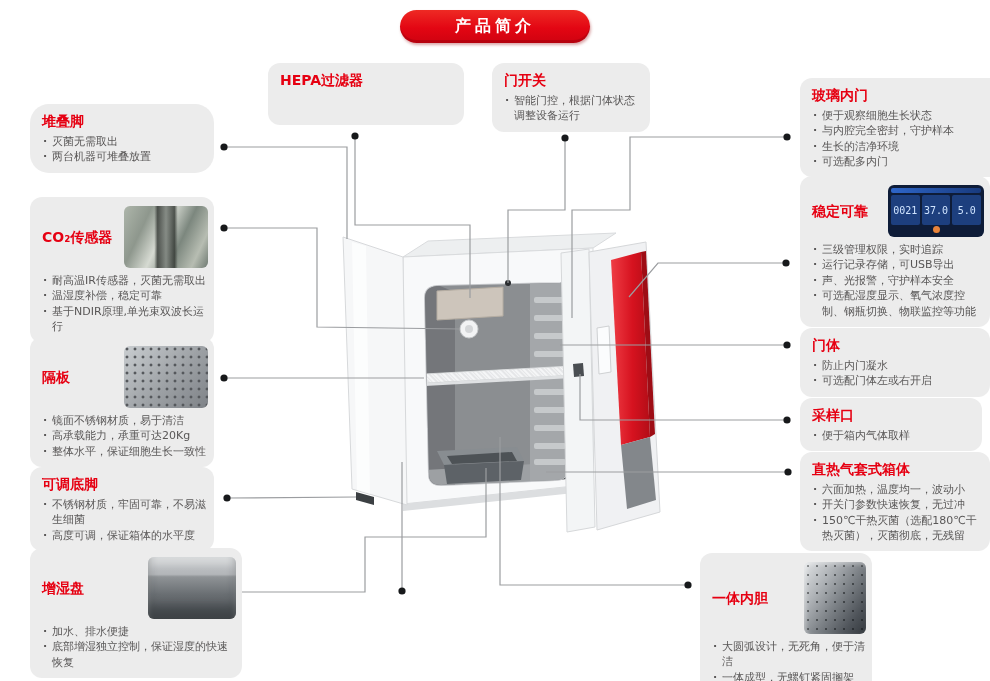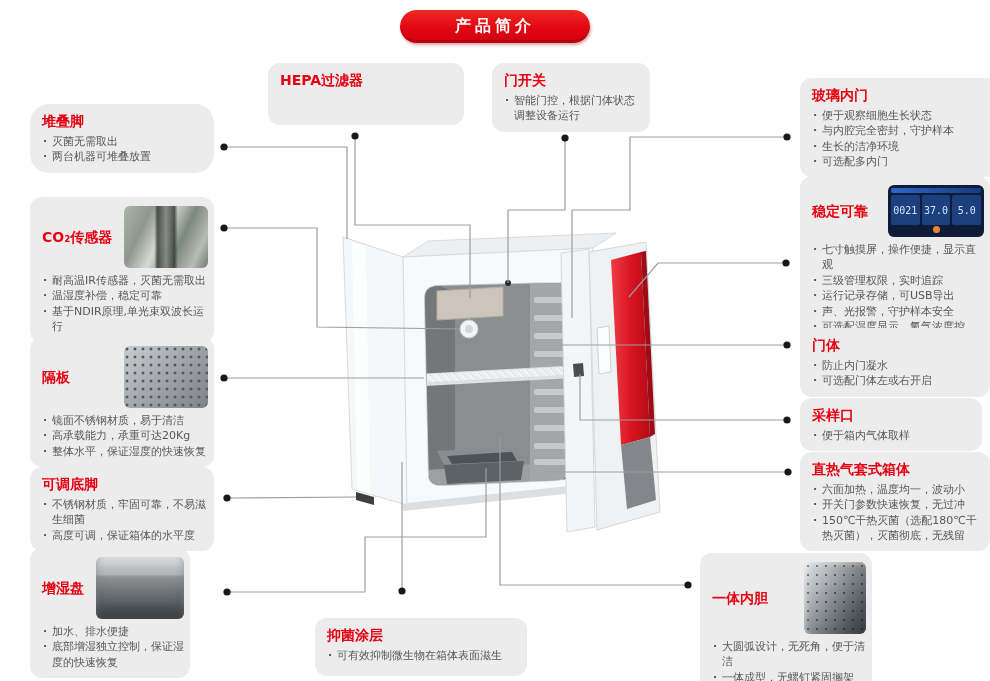--- a/index.html
+++ b/index.html
@@ -172,33 +172,33 @@
   </div>
 
   <div class="callout" style="left:30px;top:337px;width:184px;min-height:125px;">
     <div class="head">
       <h3>隔板</h3>
       <div class="ph ph-perf" style="width:84px;height:62px;"></div>
     </div>
     <ul>
       <li>镜面不锈钢材质，易于清洁</li>
       <li>高承载能力，承重可达20Kg</li>
-      <li>整体水平，保证湿度的快速恢复</li>
+      <li>整体水平，保证细胞生长一致性</li>
     </ul>
   </div>
 
   <div class="callout" style="left:30px;top:467px;width:184px;min-height:74px;">
     <h3>可调底脚</h3>
     <ul>
       <li>不锈钢材质，牢固可靠，不易滋生细菌</li>
       <li>高度可调，保证箱体的水平度</li>
     </ul>
   </div>
 
-  <div class="callout" style="left:30px;top:548px;width:160px;min-height:124px;">
+  <div class="callout" style="left:30px;top:548px;width:212px;min-height:124px;">
     <div class="head">
       <h3>增湿盘</h3>
       <div class="ph ph-tray" style="width:88px;height:62px;"></div>
     </div>
     <ul>
       <li>加水、排水便捷</li>
       <li>底部增湿独立控制，保证湿度的快速恢复</li>
     </ul>
   </div>
 
@@ -232,21 +232,20 @@
           <div class="tile">0021</div>
           <div class="tile">37.0</div>
           <div class="tile">5.0</div>
         </div>
         <div class="scr-bot">
           <span class="homebtn"></span>
         </div>
       </div>
     </div>
     <ul>
-      <li>七寸触摸屏，操作便捷，显示直观</li>
       <li>三级管理权限，实时追踪</li>
       <li>运行记录存储，可USB导出</li>
       <li>声、光报警，守护样本安全</li>
       <li>可选配湿度显示、氧气浓度控制、钢瓶切换、物联监控等功能</li>
     </ul>
   </div>
 
   <div class="callout" style="left:800px;top:328px;width:190px;min-height:63px;">
     <h3>门体</h3>
     <ul>
@@ -275,20 +274,14 @@
     <div class="head">
       <h3>一体内胆</h3>
       <div class="ph ph-liner" style="width:62px;height:72px;"></div>
     </div>
     <ul>
       <li>大圆弧设计，无死角，便于清洁</li>
       <li>一体成型，无螺钉紧固搁架</li>
     </ul>
   </div>
 
-  <div class="callout" style="left:315px;top:618px;width:212px;min-height:58px;">
-    <h3>抑菌涂层</h3>
-    <ul>
-      <li>可有效抑制微生物在箱体表面滋生</li>
-    </ul>
-  </div>
 
 </div>
 
 </body></html>

